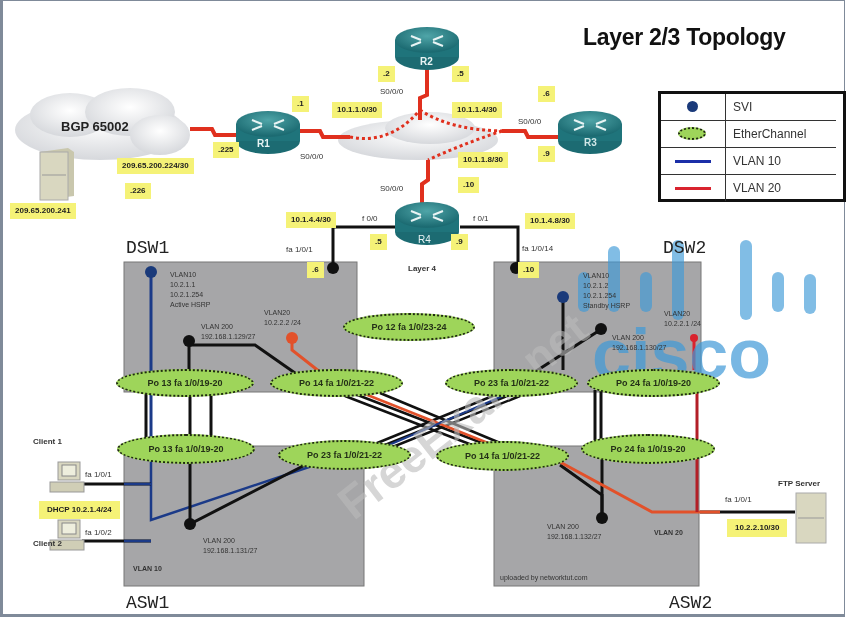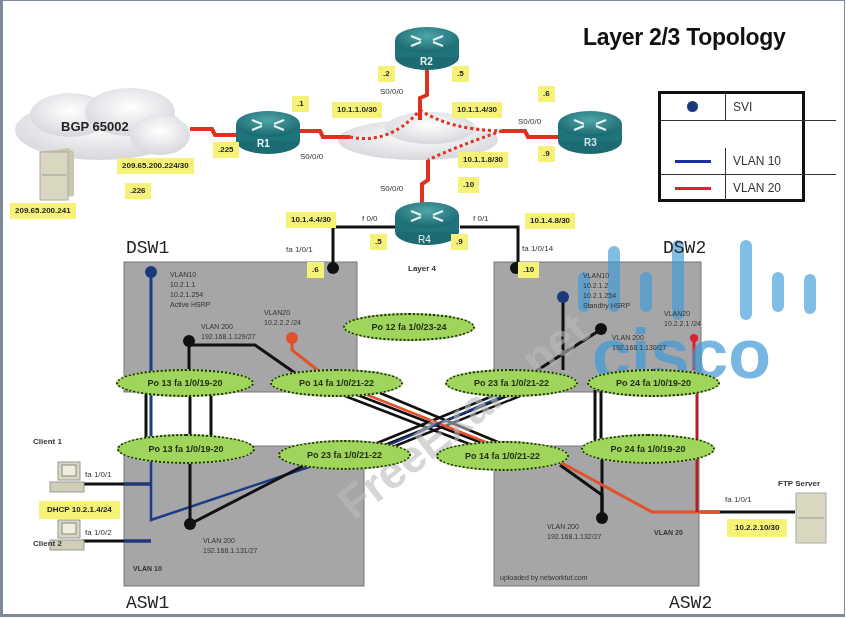--- a/index.html
+++ b/index.html
@@ -4,21 +4,21 @@
 <style>
   html,body{margin:0;padding:0;background:#fff;}
   body{width:847px;height:619px;position:relative;overflow:hidden;font-family:"Liberation Sans",sans-serif;}
   .frame{position:absolute;left:0;top:0;width:845px;height:617px;border:1px solid #7f8a99;border-left:3px solid #7f8a99;border-bottom:3px solid #7f8a99;box-sizing:border-box;}
   svg{position:absolute;left:0;top:0;}
   .lbl{position:absolute;background:#f5f277;color:#222;font-size:8px;font-family:"Liberation Sans",sans-serif;font-weight:bold;padding:3px 5px;white-space:nowrap;line-height:10px;}
   .txt{position:absolute;color:#333;font-size:8px;white-space:nowrap;font-family:"Liberation Sans",sans-serif;line-height:10px;}
   .small{font-size:7px;color:#333;}
   .title{position:absolute;left:583px;top:24px;font-size:23px;font-weight:bold;color:#111;font-family:"Liberation Sans",sans-serif;letter-spacing:-0.3px;}
   .sw-title{position:absolute;font-size:18px;color:#222;font-family:Liberation Mono, monospace;}
-  .legend{position:absolute;left:658px;top:91px;width:147px;height:111px;border:3px solid #111;box-sizing:border-box;background:#fff;}
+  .legend{position:absolute;left:658px;top:91px;width:188px;height:111px;border:3px solid #111;box-sizing:border-box;background:#fff;}
   .legend-row{position:absolute;left:0;width:175px;height:26px;border-bottom:1px solid #333;}
   .legend-row:last-child{border-bottom:none;}
   .legend-sym{position:absolute;left:0;top:0;width:64px;height:100%;border-right:1px solid #333;}
   .legend-txt{position:absolute;left:72px;top:6px;font-size:12px;color:#333;}
   .po{position:absolute;background:#9ed55a;border:2px dotted #1f2b10;border-radius:50%;font-size:9px;font-weight:bold;color:#243018;text-align:center;box-sizing:border-box;white-space:nowrap;}
 </style>
 </head>
 <body>
 
 <div class="frame"></div>
@@ -188,20 +188,26 @@
 </svg>
 
 <div class="title">Layer 2/3 Topology</div>
 
 <div class="legend">
   <div class="legend-row" style="top:0">
     <div class="legend-sym">
         <span style="position:absolute;left:26px;top:7px;width:11px;height:11px;border-radius:50%;background:#1a3a7a;"></span>
       </div>
     <span class="legend-txt">SVI</span>
+  </div>
+  <div class="legend-row" style="top:27px">
+    <div class="legend-sym">
+        <span style="position:absolute;left:17px;top:6px;width:28px;height:13px;border-radius:50%;background:#9ed55a;border:2px dotted #1f2b10;box-sizing:border-box;"></span>
+      </div>
+    <span class="legend-txt">EtherChannel</span>
   </div>
   <div class="legend-row" style="top:54px">
     <div class="legend-sym">
         <span style="position:absolute;left:14px;top:12px;width:36px;height:3px;background:#1b2fa8;"></span>
       </div>
     <span class="legend-txt">VLAN 10</span>
   </div>
   <div class="legend-row" style="top:81px">
     <div class="legend-sym">
         <span style="position:absolute;left:14px;top:12px;width:36px;height:3px;background:#d9232e;"></span>

